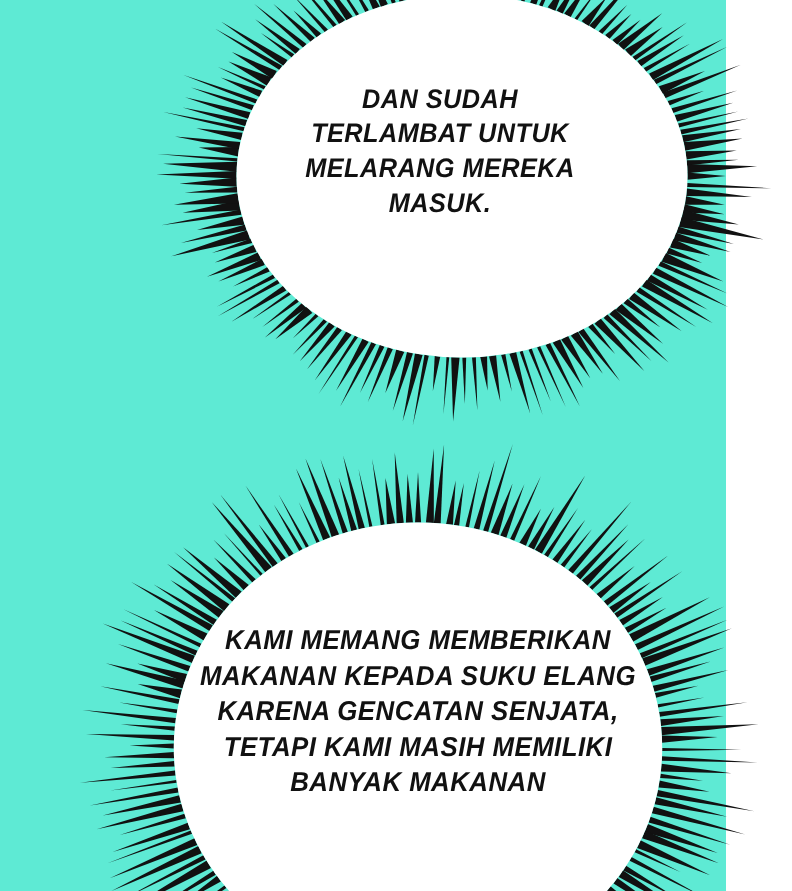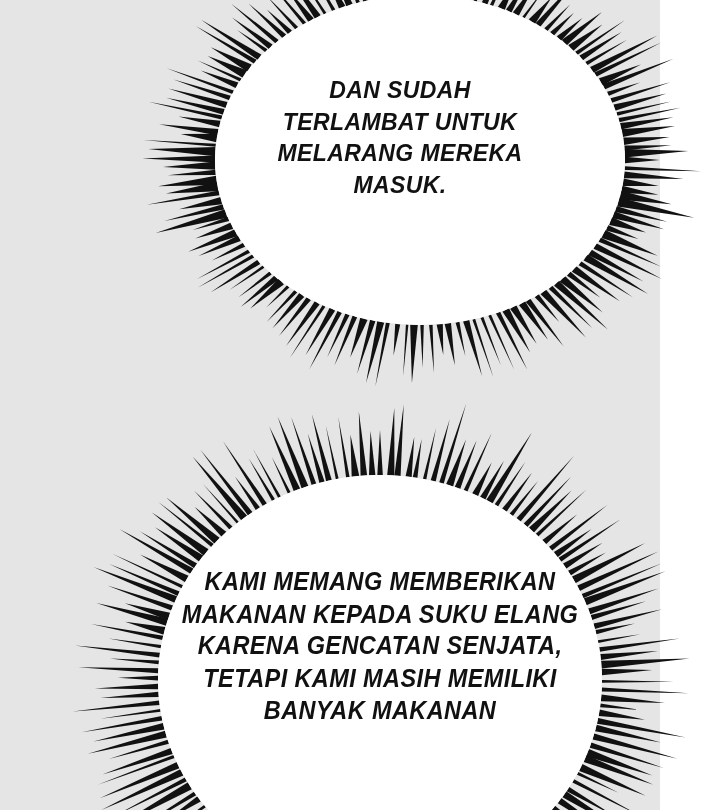--- a/index.html
+++ b/index.html
@@ -10,21 +10,21 @@
   body {
     width: 720px;
     height: 810px;
     overflow: hidden;
     font-family: "Liberation Sans", sans-serif;
   }
   .page {
     position: relative;
     width: 660px;
     height: 810px;
-    background: #e5e5e5;
+    background: #5eead4;
   }
   .burst {
     position: absolute;
     overflow: visible;
   }
   .burst svg {
     display: block;
     overflow: visible;
   }
   .bubble-text {

